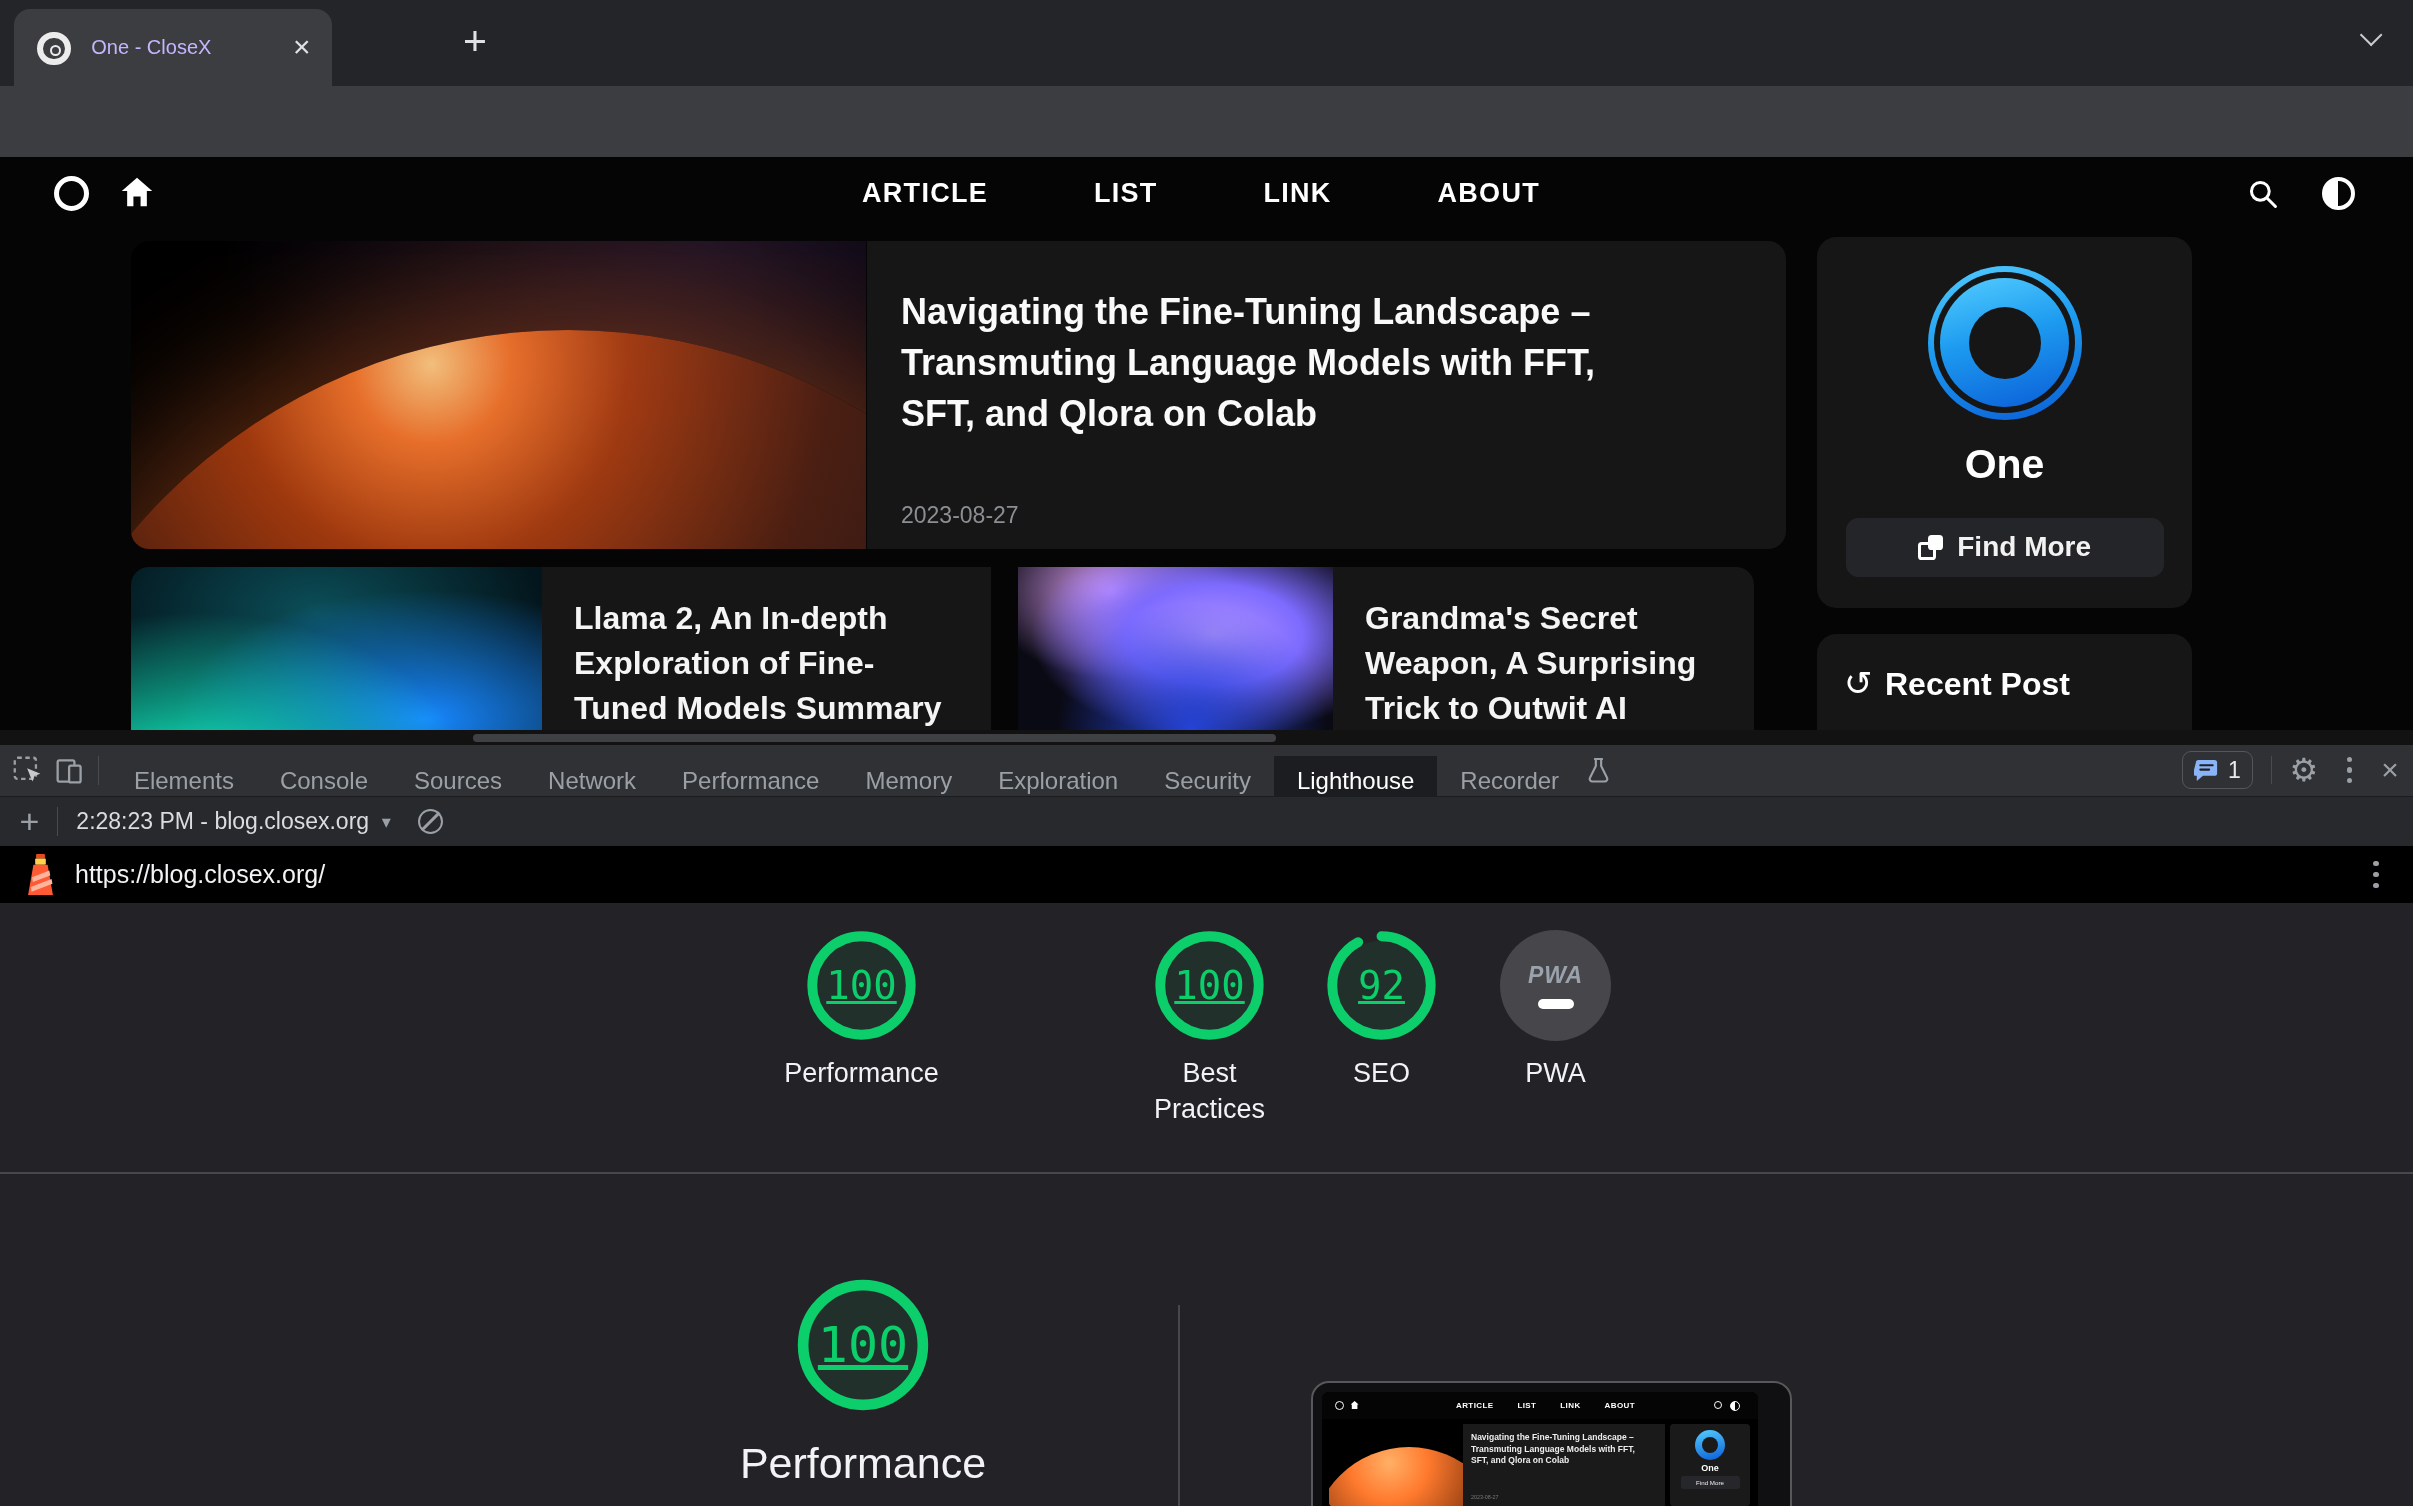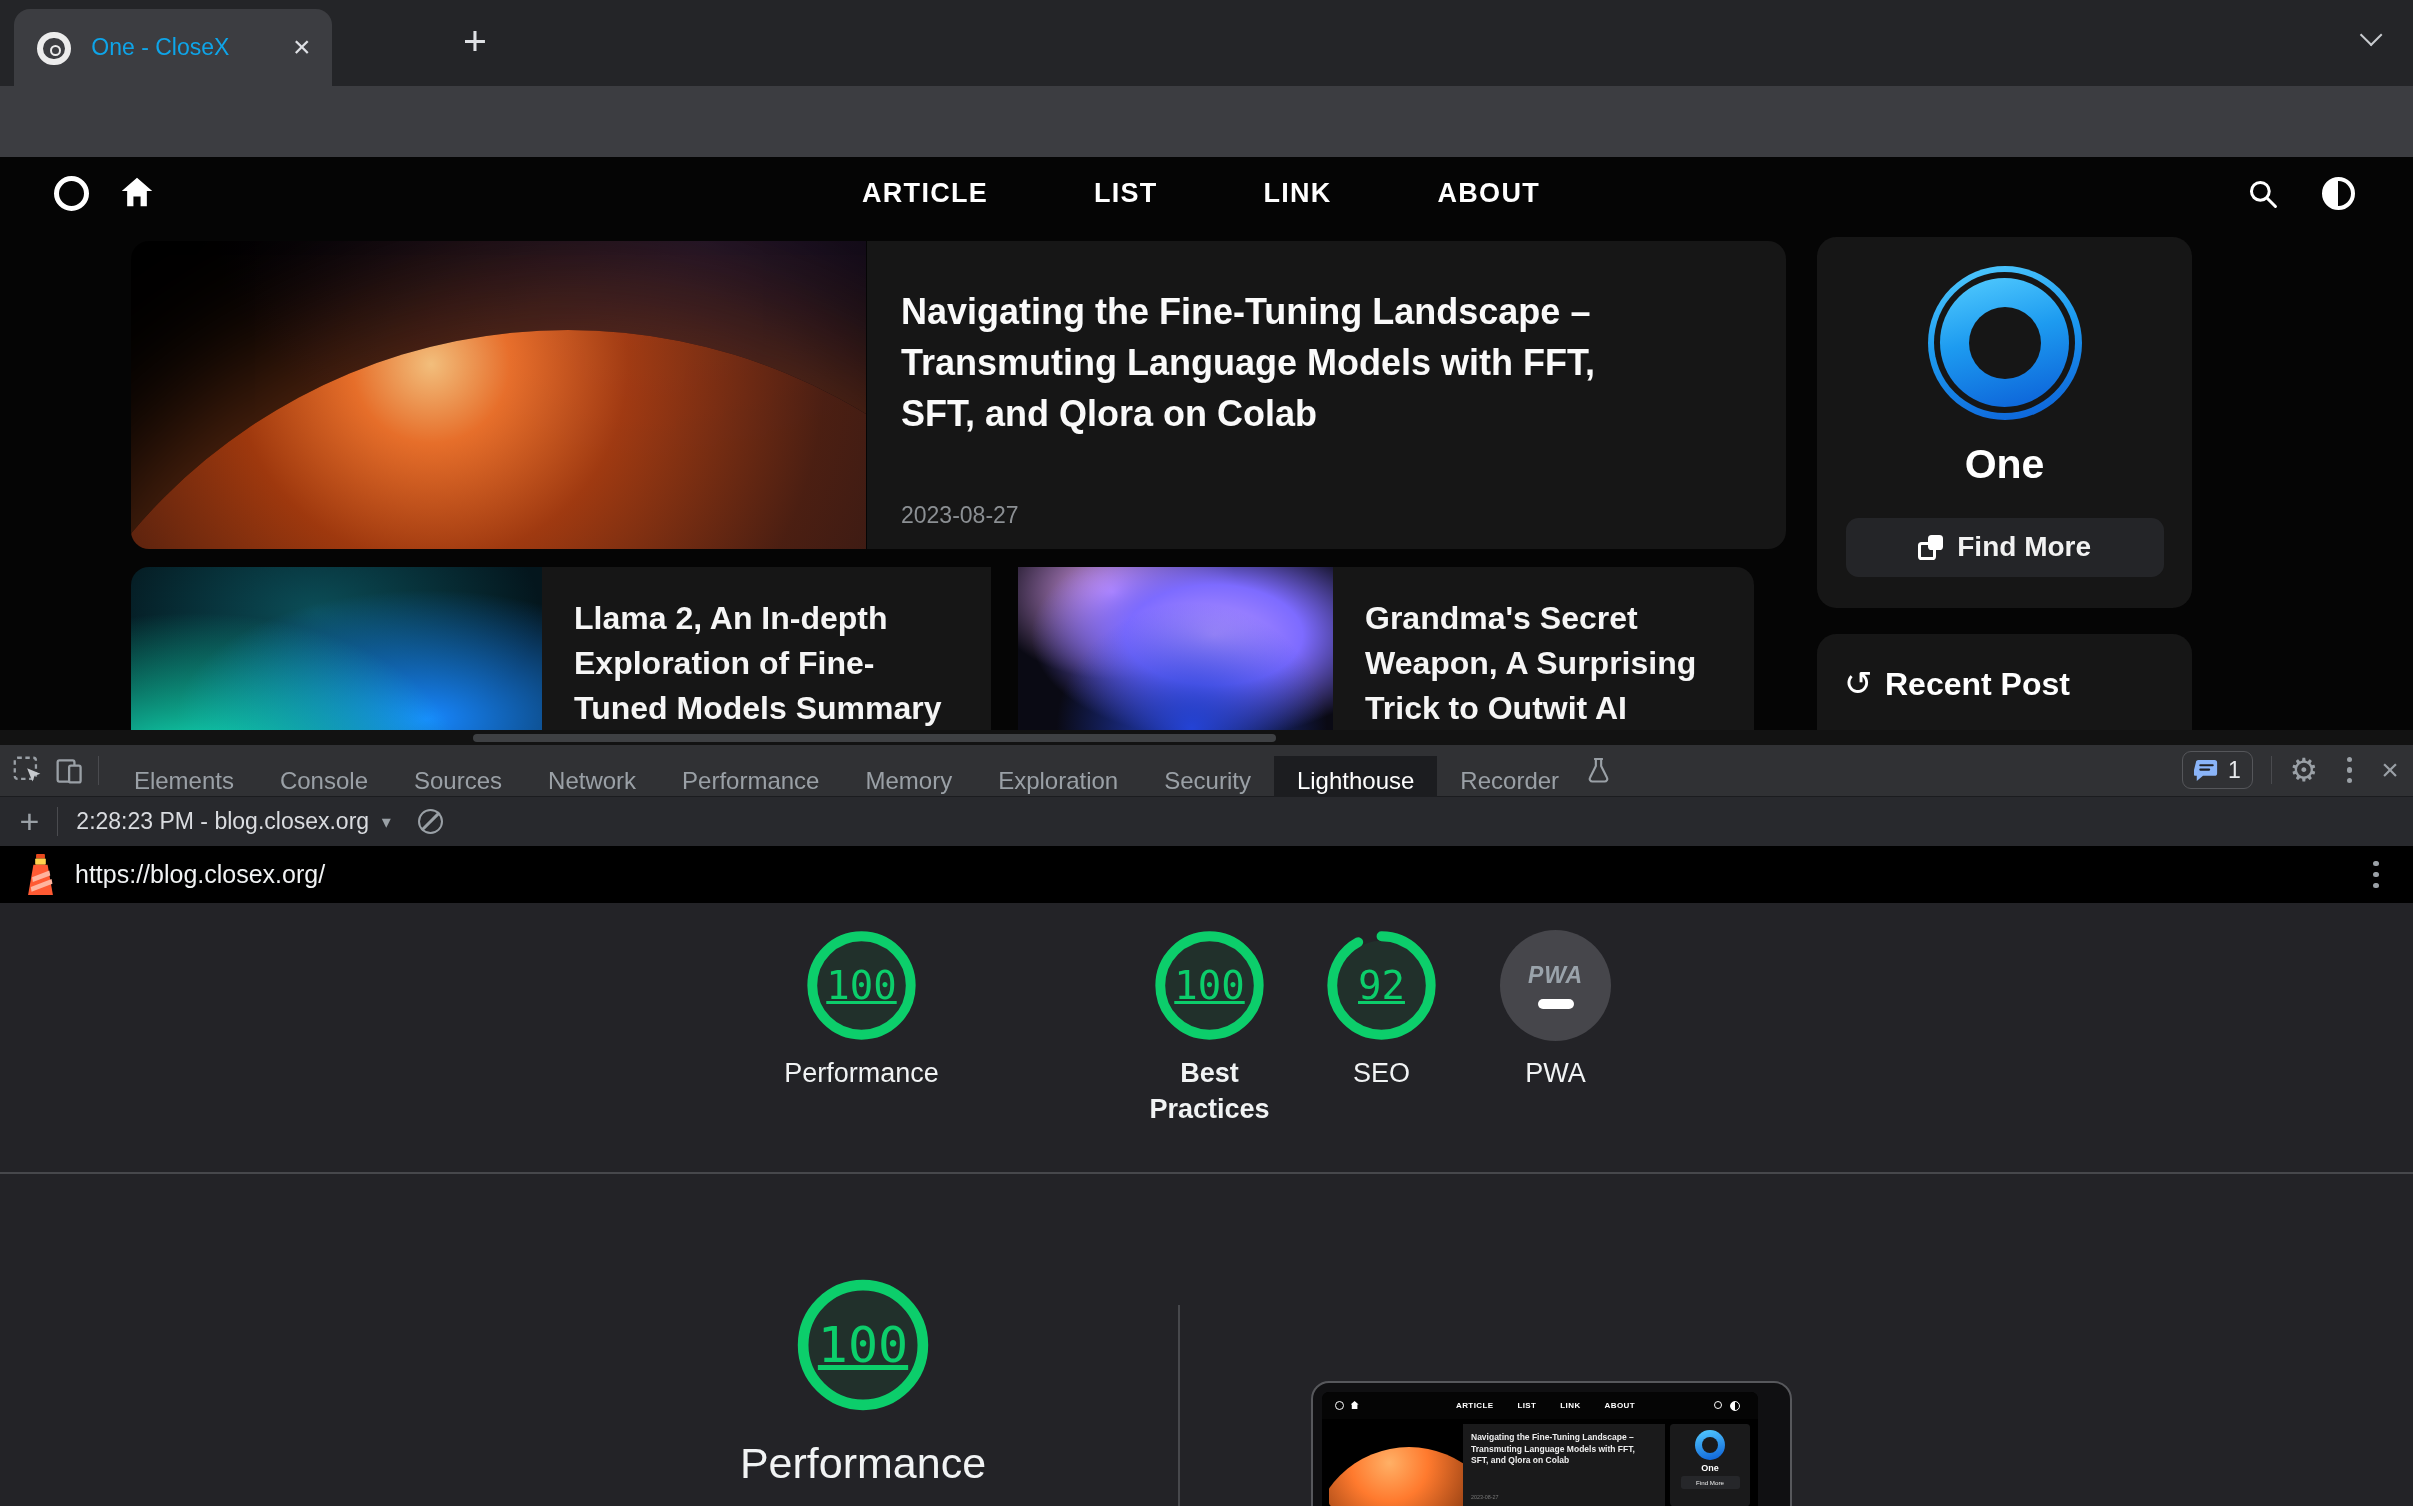--- a/index.html
+++ b/index.html
@@ -5,21 +5,21 @@
   html,body{margin:0;padding:0;background:#000;}
   #root{position:relative;width:2413px;height:1507px;overflow:hidden;background:#000;
         font-family:"Liberation Sans",sans-serif;-webkit-font-smoothing:antialiased;}
   .abs{position:absolute;}
 
   
   #tabstrip{left:0;top:0;width:2413px;height:86px;background:#242528;}
   #tab{left:14.3px;top:9px;width:318px;height:77px;background:#3c3d41;border-radius:16px 16px 0 0;}
   .fav-ring{left:23px;top:23px;width:21.4px;height:21.4px;border:6.2px solid #ececec;border-radius:50%;}
   .fav-dot{left:36px;top:36px;width:7.1px;height:7.1px;border:2.7px solid #ececec;border-radius:50%;background:#3c3d41;}
-  #tab-title{left:77px;top:0;height:77px;line-height:77px;font-size:23px;color:#0ea5e9;}
+  #tab-title{left:77px;top:0;height:77px;line-height:77px;font-size:20px;color:#c4b5fd;}
   #tab-close{right:12.5px;top:20.5px;width:36px;height:36px;line-height:34px;text-align:center;font-size:30px;color:#dfe1e5;border-radius:7.1px;}
   #newtab{left:452px;top:19.6px;width:46px;height:46px;line-height:43px;text-align:center;font-size:41px;font-weight:300;color:#dfe1e5;}
   .chev{width:14.3px;height:14.3px;border-right:2.7px solid #c8cbcf;border-bottom:2.7px solid #c8cbcf;transform:rotate(45deg);}
   #tabsearch{right:34px;top:27px;}
 
   #toolbar{left:0;top:86px;width:2413px;height:71px;background:#3c3d41;}
   .tbtn{top:100px;width:43px;height:43px;display:flex;align-items:center;justify-content:center;border-radius:50%;}
   #omnibox{left:225px;top:95px;width:1862px;height:54px;border-radius:27px;background:#27292c;display:flex;align-items:center;}
   #omni-url{font-size:25px;color:#e9eaed;margin-left:16px;flex:0 0 auto;}
   .omni-spacer{flex:1;}
@@ -120,21 +120,21 @@
   #lh-ic{left:21.4px;top:7.1px;}
   #lh-url{left:75px;top:0;height:57px;line-height:57px;font-size:25px;color:#f1f3f4;text-align:right;}
   #url-kebab{left:2360px;top:12.5px;width:32px;height:32px;}
 
   #report{left:0;top:158px;width:2413px;height:603px;background:#232327;}
   .gauge-block{position:absolute;top:27px;width:179px;display:flex;flex-direction:column;align-items:center;}
   .gauge-wrap{position:relative;width:111px;height:111px;}
   .gauge-num{position:absolute;inset:0;display:flex;align-items:center;justify-content:center;
              font-family:"DejaVu Sans Mono",monospace;font-size:39px;color:#0cce6b;text-decoration:underline;}
   .gauge-label{margin-top:14.3px;font-size:27px;color:#f1f3f4;text-align:center;line-height:36px;}
-  .narrow{width:143px;font-weight:bold;}
+  .narrow{width:143px;}
   #pwa-badge{width:111px;height:111px;border-radius:50%;background:#46464b;display:flex;flex-direction:column;align-items:center;justify-content:center;gap:10.7px;}
   #pwa-logo{font-size:23px;font-weight:700;font-style:italic;color:#9aa3ab;letter-spacing:0.9px;}
   #pwa-dash{width:36px;height:9.8px;border-radius:5.4px;background:#fff;}
 
   #score-divider{left:0;top:269px;width:2413px;height:1.8px;background:#47484c;}
   #big-gauge{left:738px;top:375px;width:250px;display:flex;flex-direction:column;align-items:center;}
   #big-gauge .gauge-wrap{width:134px;height:134px;}
   #big-gauge .gauge-num{font-size:50px;}
   #big-label{margin-top:27px;font-size:43px;font-weight:500;color:#f1f3f4;}
   #vdivider{left:1178px;top:402px;width:1.8px;height:202px;background:#47484c;}

